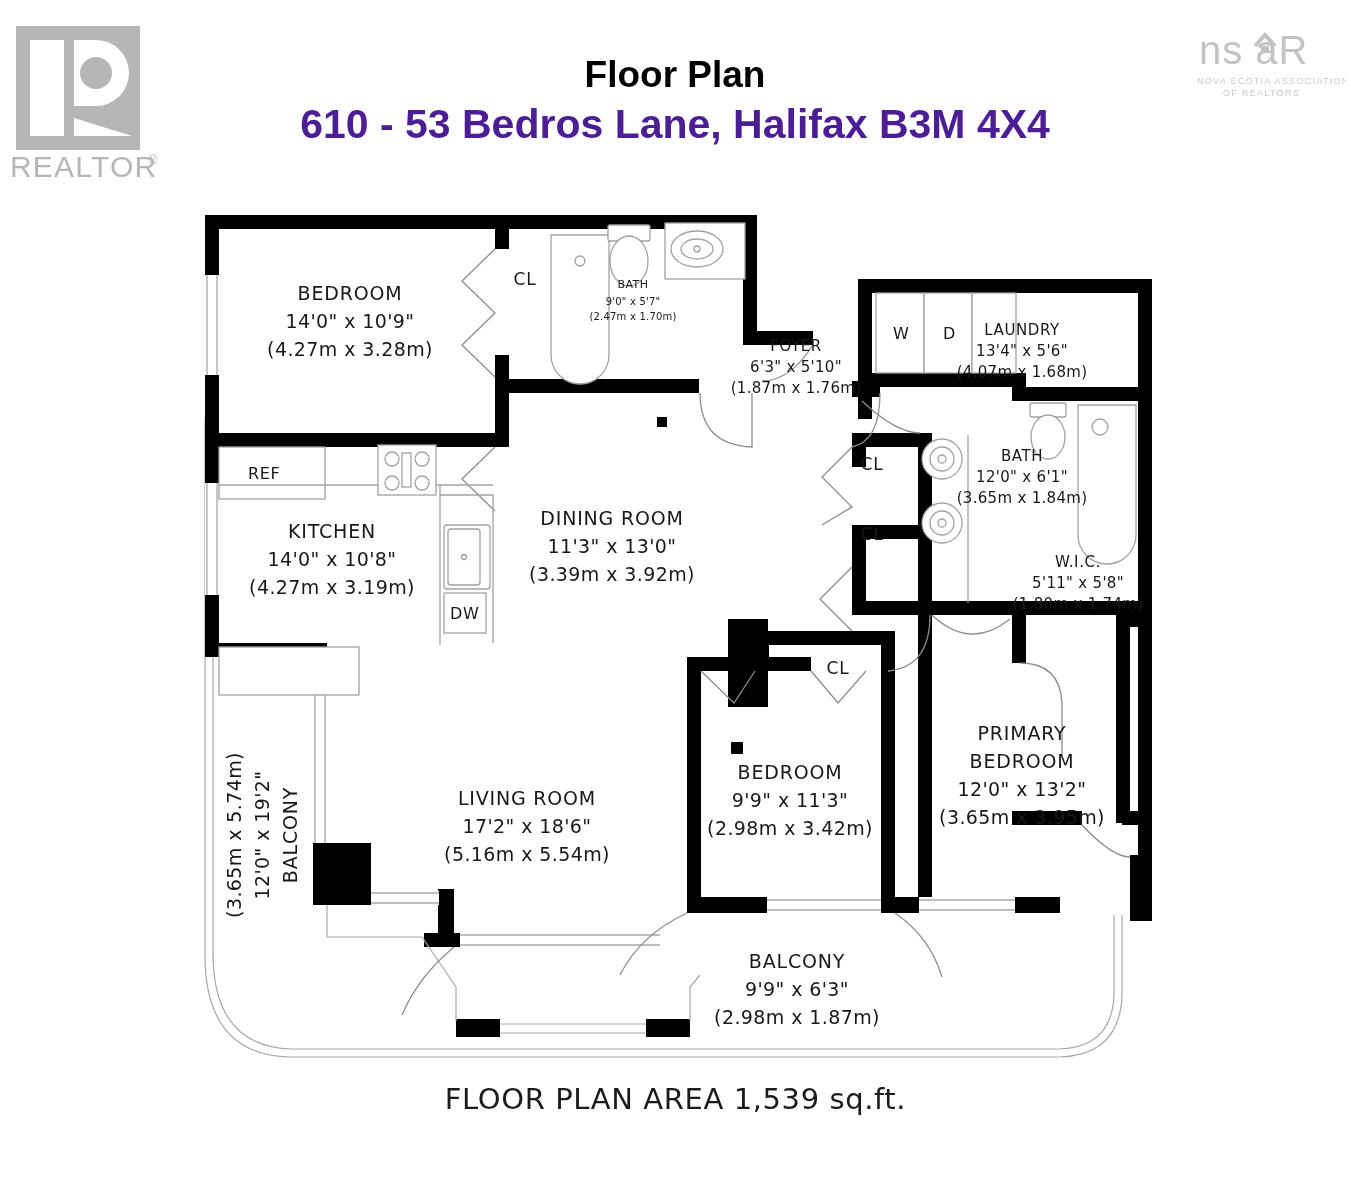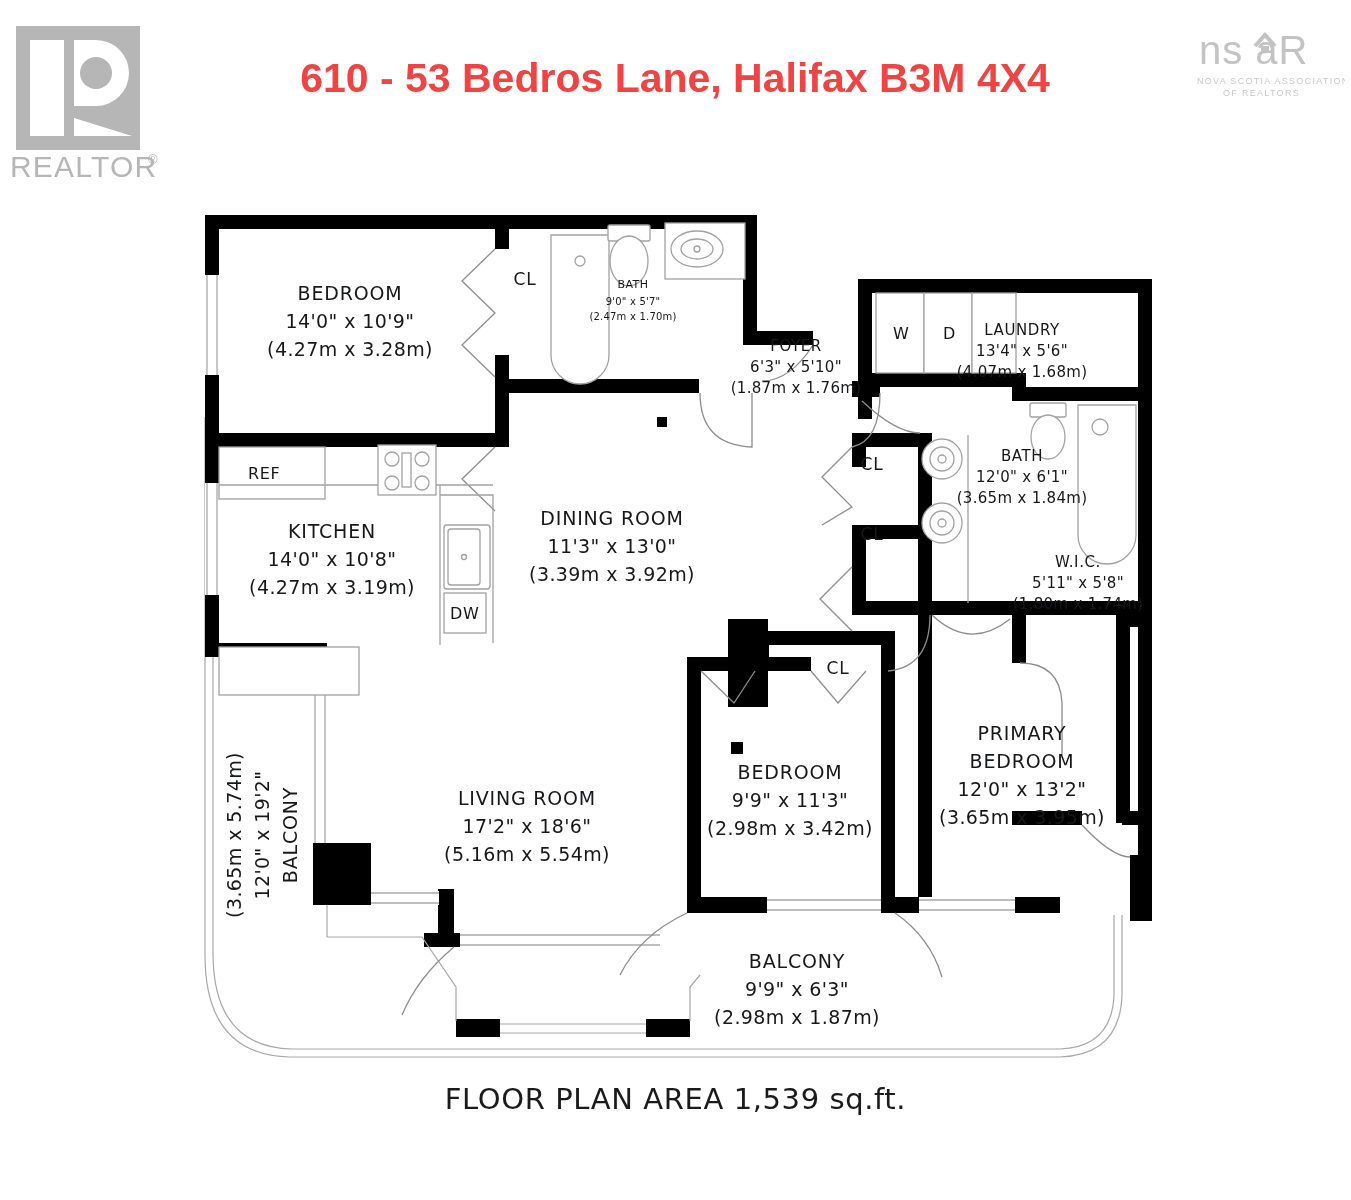--- a/index.html
+++ b/index.html
@@ -44,21 +44,21 @@
     font-size: 37px;
     font-weight: bold;
     letter-spacing: 0px;
     color: #000;
     line-height: 46px;
     white-space: nowrap;
   }
   #title-sub {
     font-size: 41px;
     font-weight: bold;
-    color: #ef4444;
+    color: #4c1d95;
     line-height: 52px;
     white-space: nowrap;
   }
 
   
   #plan-wrap {
     position: absolute;
     left: 0; top: 195px;
     width: 1351px;
     height: 900px;
@@ -114,20 +114,21 @@
 
   <svg id="nsar-logo" viewBox="0 0 160 90">
     <text x="14" y="48" font-family="Liberation Sans, sans-serif" font-size="40" fill="#c3c3c3" letter-spacing="1">ns aR</text>
     <path d="M70 30 L80 19 L90 30" fill="none" stroke="#c3c3c3" stroke-width="4"></path>
     <rect x="76" y="30" width="8" height="7" fill="#c3c3c3"></rect>
     <text x="12" y="68" font-family="Liberation Sans, sans-serif" font-size="9" fill="#c9c9c9" letter-spacing="1.3">NOVA SCOTIA ASSOCIATION</text>
     <text x="38" y="80" font-family="Liberation Sans, sans-serif" font-size="9" fill="#c9c9c9" letter-spacing="1.3">OF REALTORS</text>
   </svg>
 
   <div id="title-block">
+    <div id="title-main">Floor Plan</div>
     <div id="title-sub">610 - 53 Bedros Lane, Halifax B3M 4X4</div>
   </div>
 </div>
 
 <div id="plan-wrap">
 <svg id="plan-svg" width="1351" height="900" viewBox="0 0 1351 900">
 
   <g>
     <path class="thin2" d="M205 222 L205 760 Q205 860 290 862 L1060 862"></path>
     <path class="thin2" d="M213 222 L213 758 Q213 852 292 854 L1060 854"></path>

